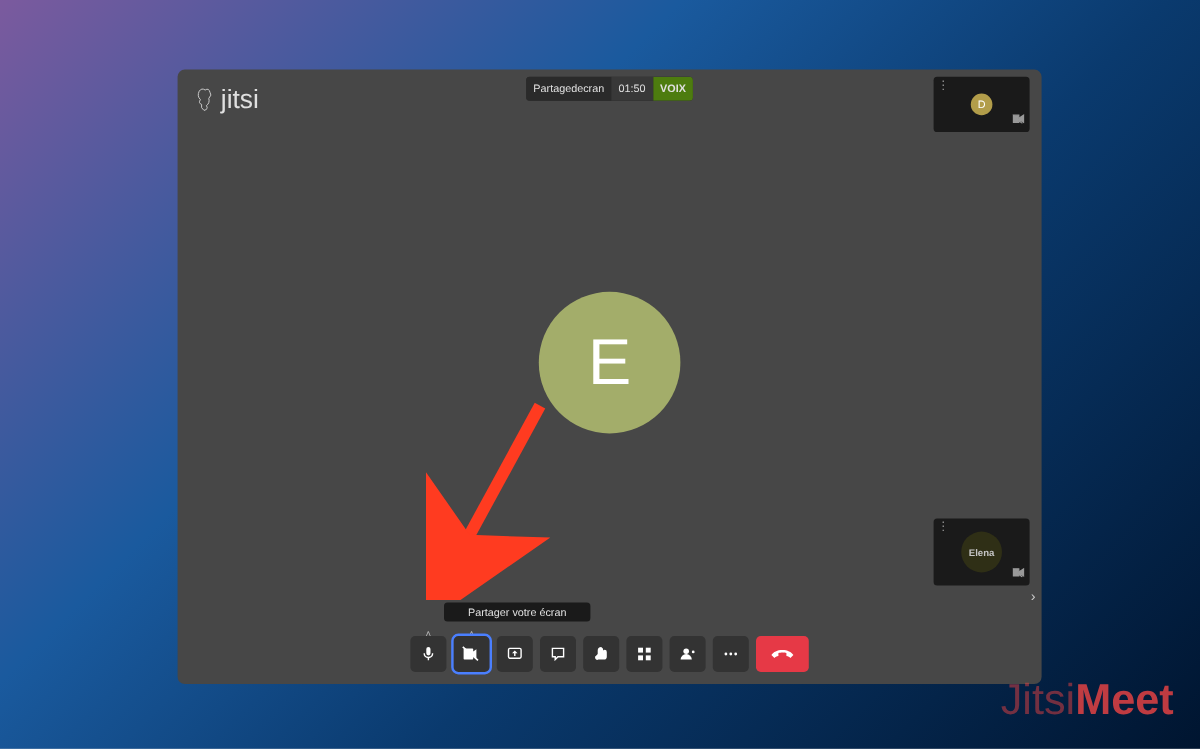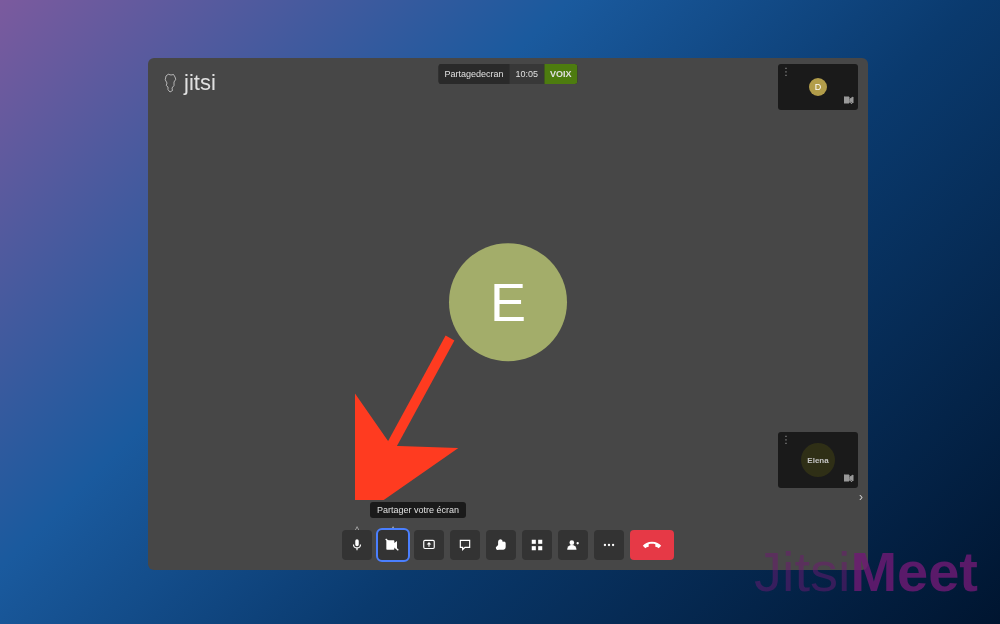--- a/index.html
+++ b/index.html
@@ -156,21 +156,21 @@
       font-size: 54px;
       font-weight: 200;
     }
     .tooltip {
       position: absolute;
       bottom: 52px;
       left: 222px;
       background: #1a1a1a;
       color: #e0e0e0;
       font-size: 9px;
-      padding: 3px 7px;
+      padding: 3px 20px;
       border-radius: 3px;
     }
     .toolbar {
       position: absolute;
       bottom: 10px;
       left: 50%;
       transform: translateX(-50%);
       display: flex;
       gap: 6px;
       align-items: center;
@@ -210,23 +210,23 @@
     .arrow {
       position: absolute;
       top: 330px;
       left: 355px;
       pointer-events: none;
     }
     .watermark {
       position: absolute;
       bottom: 20px;
       right: 22px;
-      font-size: 56px;
+      font-size: 36px;
       font-weight: 700;
-      color: #701a75;
+      color: #ef4444;
       opacity: 0.8;
       user-select: none;
     }
     .watermark .light {
       font-weight: 400;
       opacity: 0.6;
     }
   </style>
 </head>
 <body>
@@ -237,21 +237,21 @@
     <span class="logo-icon">
       <svg width="18" height="22" viewBox="0 0 18 22">
         <path d="M4 4 Q6 1 9 3 Q12 1 13 5 Q15 7 12 10 Q13 14 10 16 Q12 19 8 20 Q5 18 6 15 Q3 14 5 11 Q2 8 4 4 Z" fill="none" stroke="#d0d0d0" stroke-width="0.8"></path>
       </svg>
     </span>
     <span>jitsi</span>
   </div>
 
   <div class="top-center">
     <div class="title">Partagedecran</div>
-    <div class="timer">10:05</div>
+    <div class="timer">01:50</div>
     <div class="mode">VOIX</div>
   </div>
 
   <div class="thumbnail top">
     <span class="tmenu">⋮</span>
     <div class="avatar-sm">
       <span>D</span>
     </div>
     <span class="ticon">
       <svg width="10" height="8" viewBox="0 0 10 8">

